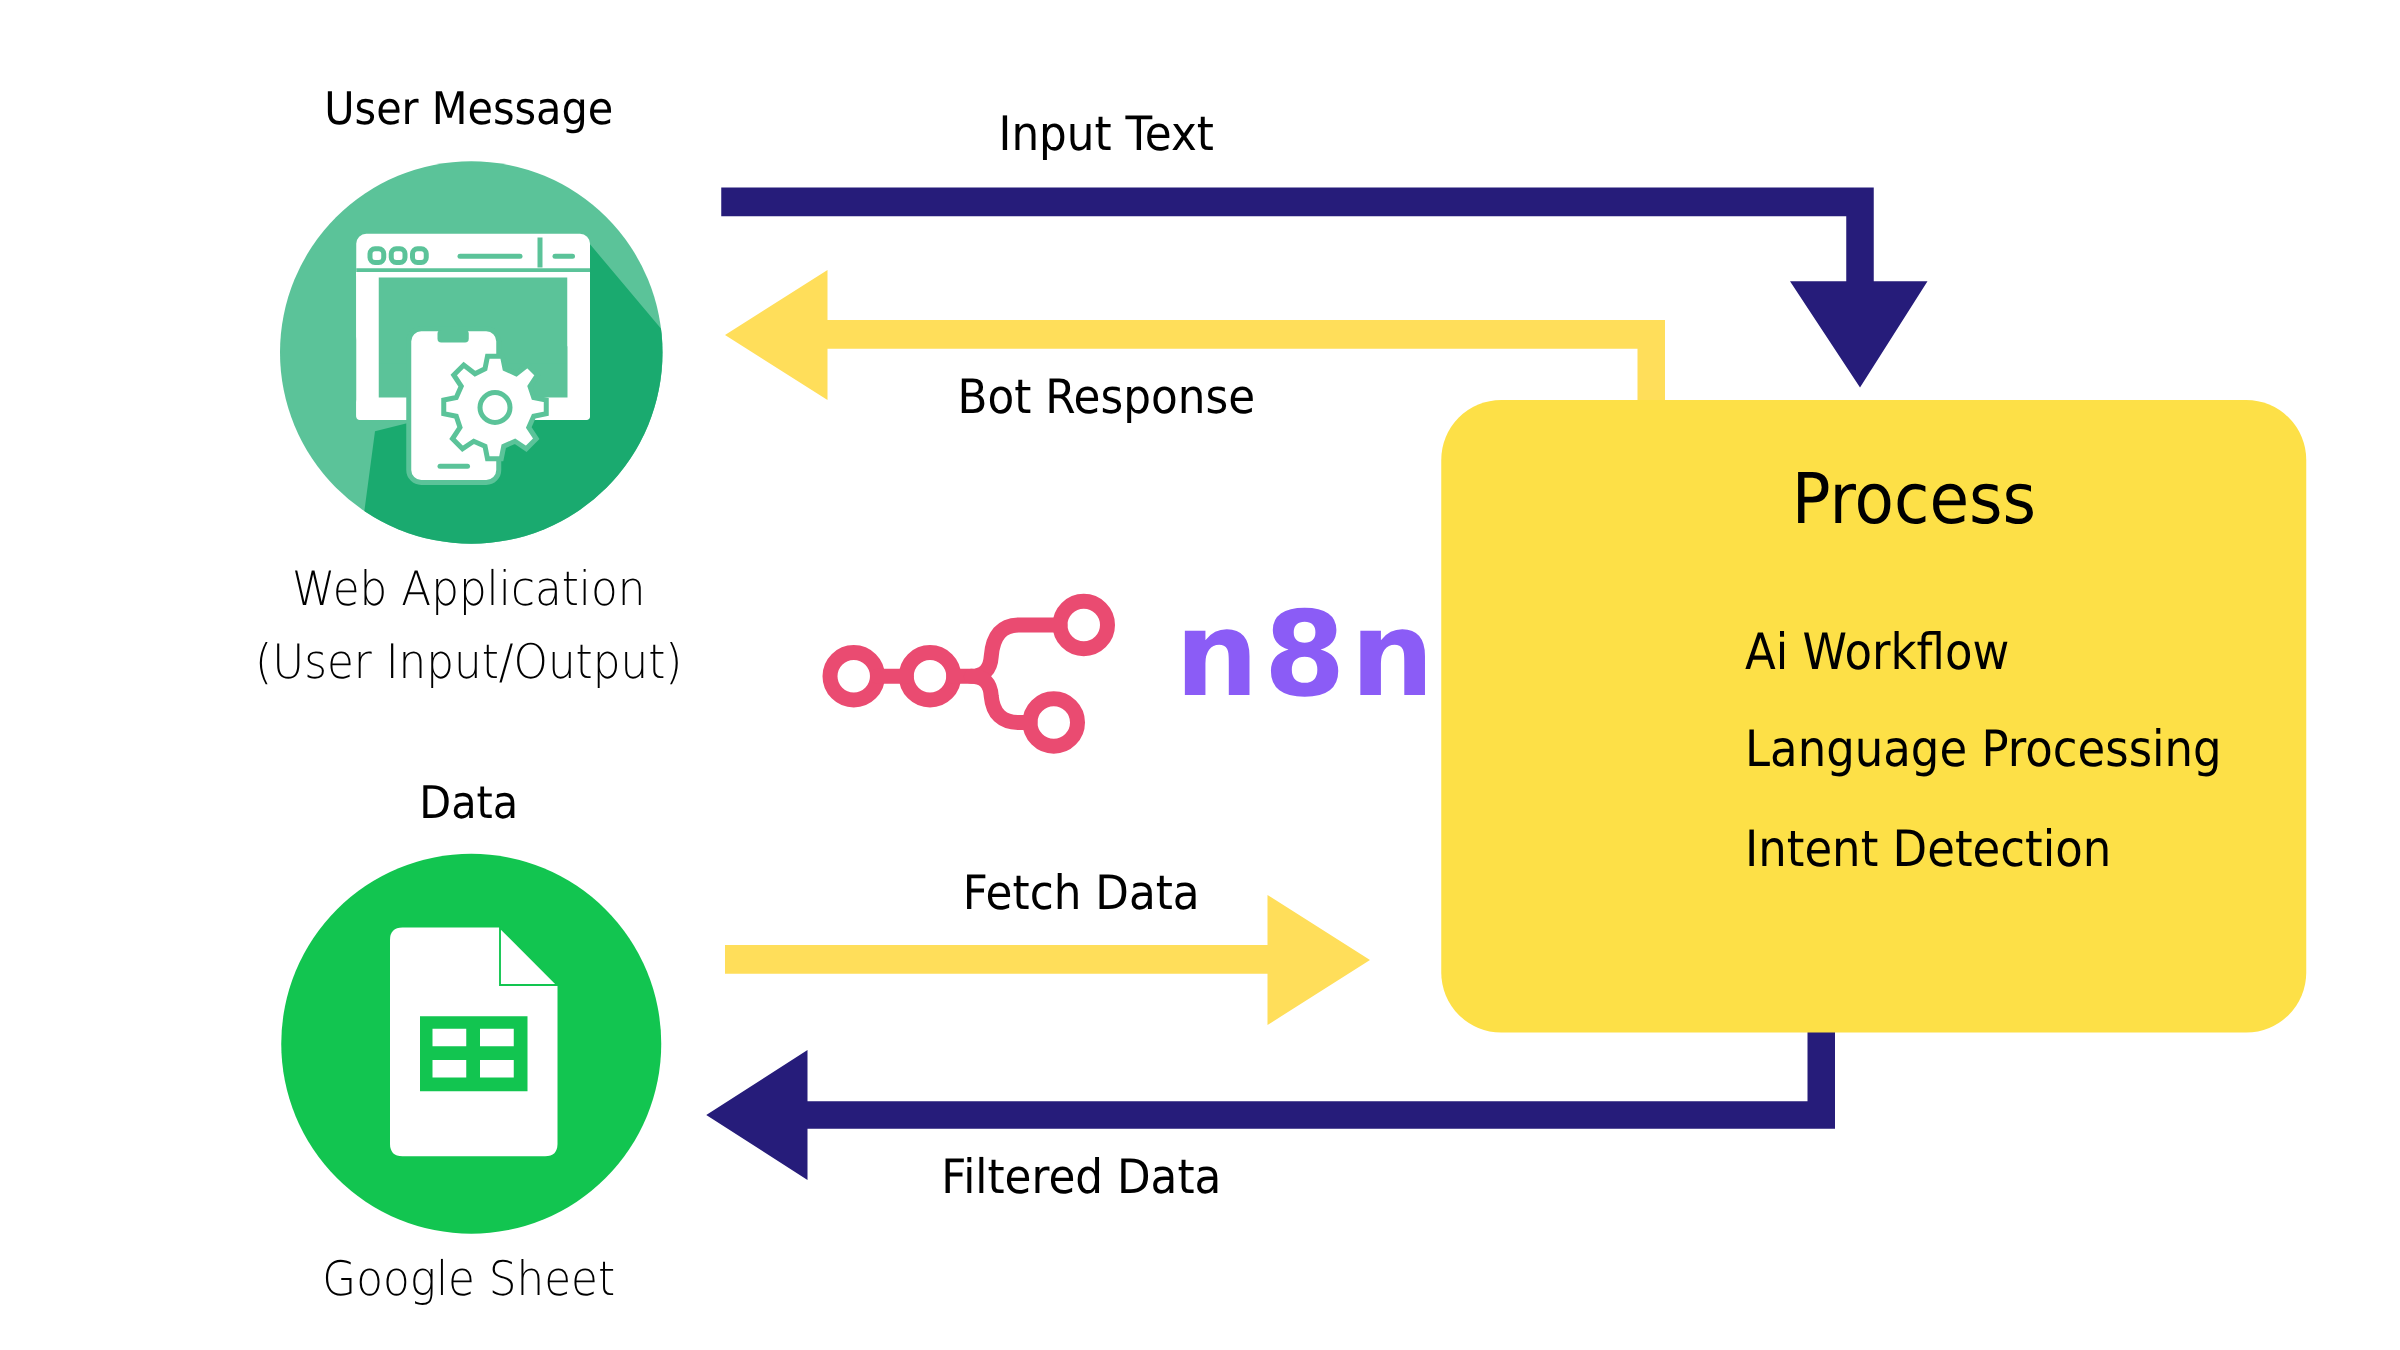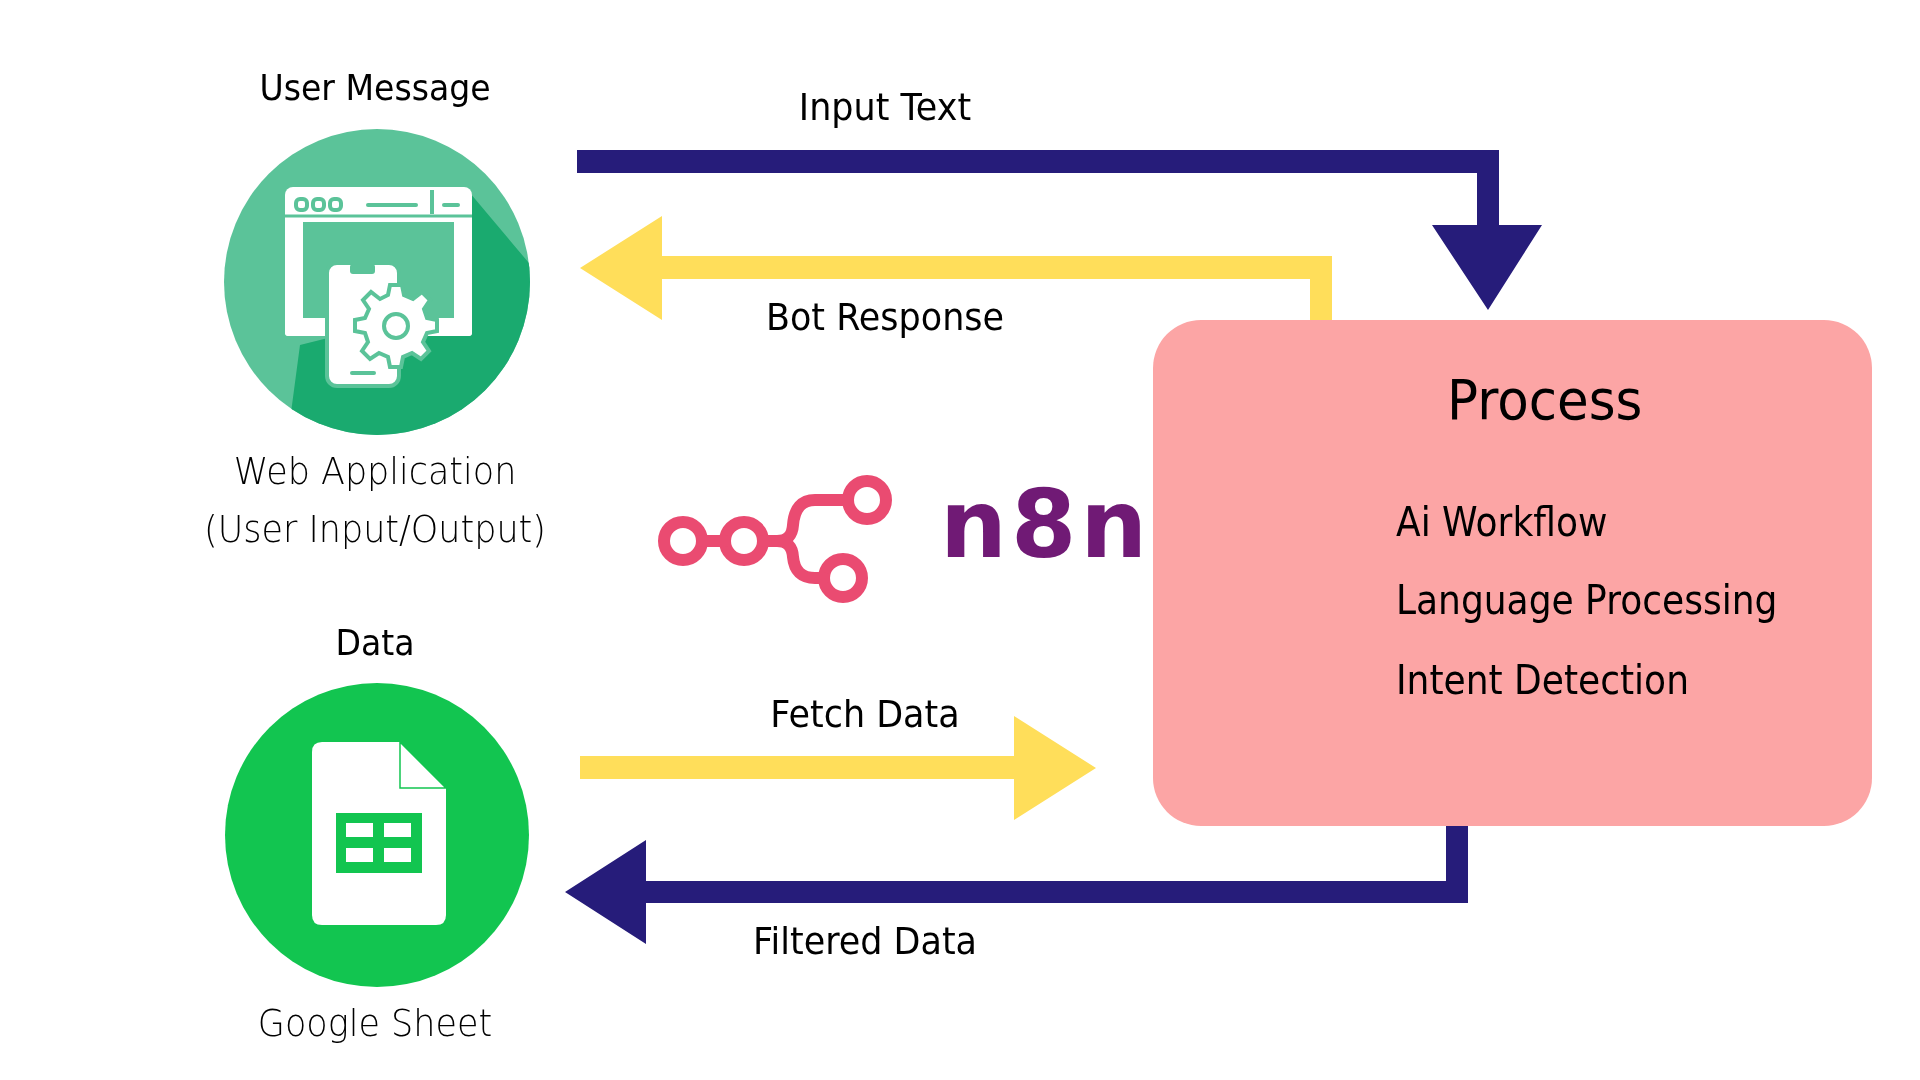--- a/index.html
+++ b/index.html
@@ -124,31 +124,31 @@
       <circle r="17" fill="#E4E4F2"></circle>
       <circle r="9" fill="#F49A4A"></circle>
     </g>
     <g transform="translate(57,19)">
       <circle r="17" fill="#E4E4F2"></circle>
       <circle r="9" fill="#F49A4A"></circle>
     </g>
   </g>
 </svg>
 
-<div id="process-box" class="bg-process" style="z-index: 0; background: #fca5a5; padding-left: 27px;">
+<div id="process-box" class="bg-process" style="z-index: 0; background: #fde047;">
   <div id="process-title">Process</div>
   <div class="proc-item" style="top:182px;">Ai Workflow</div>
   <div class="proc-item" style="top:260px;">Language Processing</div>
   <div class="proc-item" style="top:340px;">Intent Detection</div>
 </div>
 
 <div class="lbl cap" style="left:175px; width:400px; top:70px;">User Message</div>
 <div class="lbl sub" style="left:160px; width:430px; top:452px;">Web Application</div>
 <div class="lbl sub" style="left:160px; width:430px; top:510px;">(User Input/Output)</div>
 <div class="lbl cap" style="left:175px; width:400px; top:625px;">Data</div>
 <div class="lbl sub" style="left:175px; width:400px; top:1004px;">Google Sheet</div>
 
 <div class="lbl flow" style="left:680px; width:410px; top:88px;">Input Text</div>
 <div class="lbl flow" style="left:680px; width:410px; top:298px;">Bot Response</div>
 <div class="lbl flow" style="left:660px; width:410px; top:695px;">Fetch Data</div>
 <div class="lbl flow" style="left:660px; width:410px; top:922px;">Filtered Data</div>
 
-<div id="n8n-word" class="t-brand" style="color: #701a75;">n8n</div>
+<div id="n8n-word" class="t-brand" style="color: #8b5cf6;">n8n</div>
 
 </body></html>

